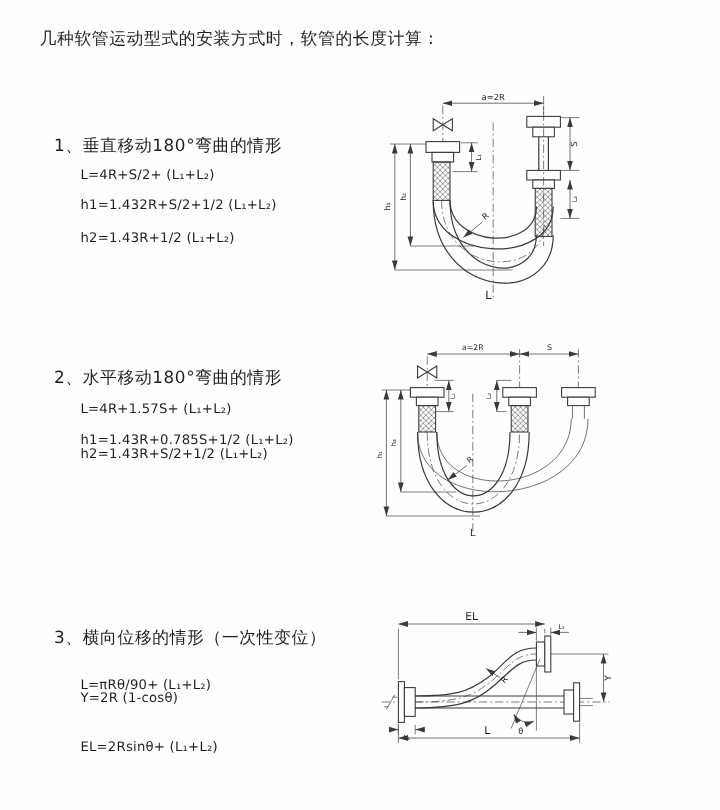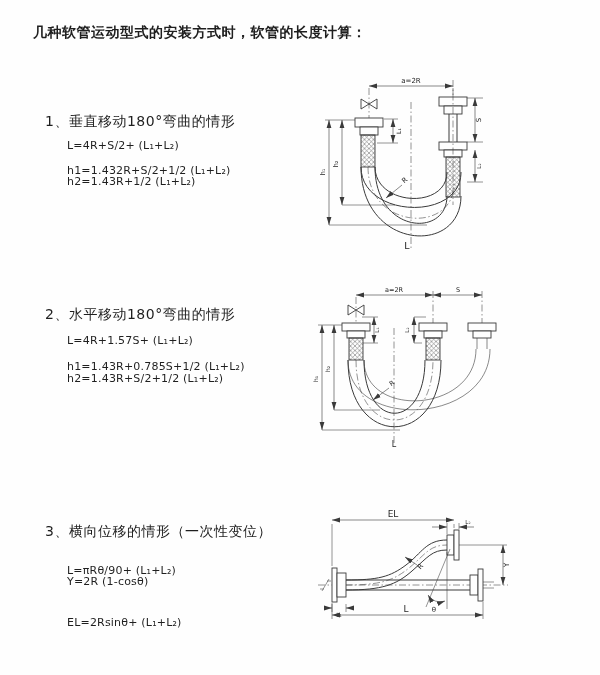--- a/index.html
+++ b/index.html
@@ -6,21 +6,21 @@
   body{
     width:600px;height:675px;
     background:#fefefe;
     font-family:"DejaVu Sans","Liberation Sans",sans-serif;
     color:#1f1f1f;
     position:relative;
     overflow:hidden;
   }
   .doc-title{
     position:absolute;left:33px;top:24px;
-    font-size:14px;font-weight:700;letter-spacing:0.5px;
+    font-size:14px;font-weight:400;letter-spacing:0.5px;
   }
   .sec-heading{
     position:absolute;left:45px;
     font-size:14px;font-weight:400;letter-spacing:0.5px;
   }
   .formula{
     position:absolute;left:67px;
     font-size:11px;font-weight:400;letter-spacing:0.2px;
   }
   .diagram{position:absolute;}
@@ -34,21 +34,21 @@
   .valve{fill:none;stroke:#3a3a3a;stroke-width:0.9;}
 </style>
 </head>
 <body>
 
 <div class="doc-title">几种软管运动型式的安装方式时，软管的长度计算：</div>
 
 <div class="sec-heading" style="top:113px">1、垂直移动180°弯曲的情形</div>
 <div class="formula" style="top:139px">L=4R+S/2+ (L₁+L₂)</div>
 <div class="formula" style="top:164px">h1=1.432R+S/2+1/2 (L₁+L₂)</div>
-<div class="formula" style="top:175px">h2=1.43R+1/2 (L₁+L₂)</div>
+<div class="formula" style="top:192px">h2=1.43R+1/2 (L₁+L₂)</div>
 
 <svg class="diagram" style="left:315px;top:72px" width="285" height="185" viewBox="0 0 285 185">
   <defs>
     <pattern id="hat1" width="4.5" height="4.5" patternUnits="userSpaceOnUse">
       <path d="M0,4.5 L4.5,0 M0,0 L4.5,4.5" stroke="#777" stroke-width="0.6"></path>
     </pattern>
     <marker id="arr1" markerWidth="9" markerHeight="8" refX="8" refY="3" orient="auto-start-reverse" markerUnits="userSpaceOnUse">
       <path d="M0,0.6 L8,3 L0,5.4 Z" fill="#3a3a3a"></path>
     </marker>
   </defs>

